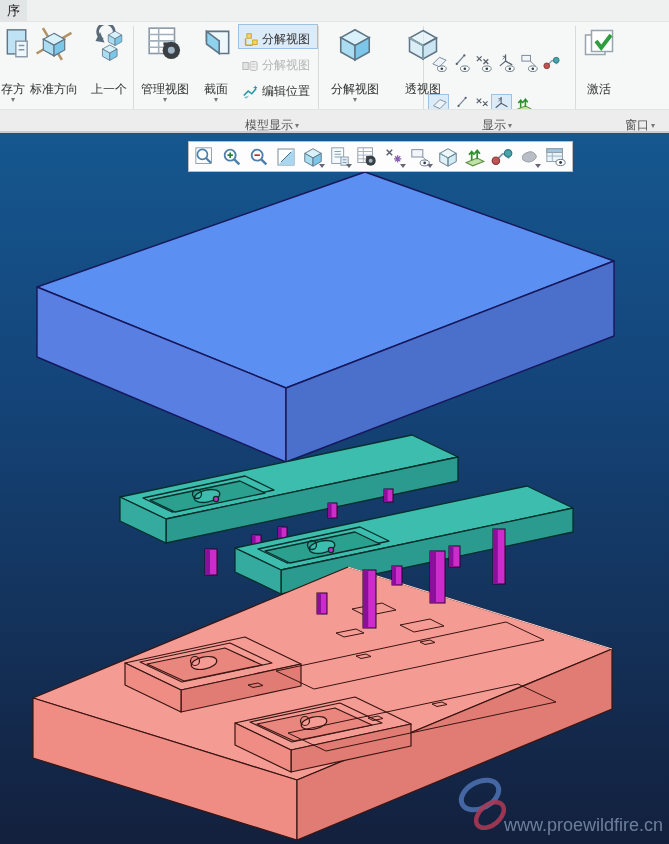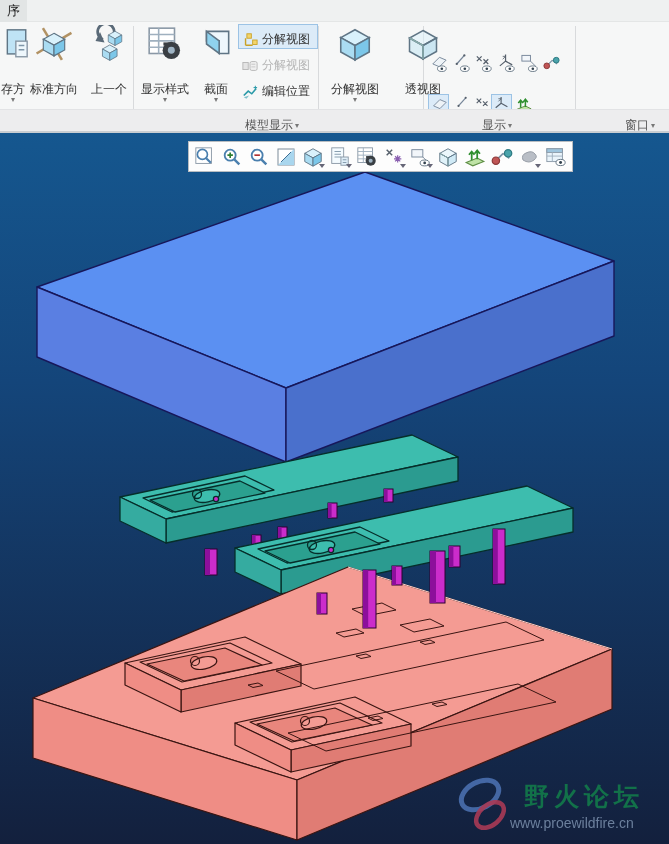--- a/index.html
+++ b/index.html
@@ -44,21 +44,21 @@
 
   
   .gfxbar{position:absolute;left:188px;top:8px;height:31px;background:#fdfdfd;border:1px solid #b9bdc1;display:flex;align-items:center;padding:1px 3px;gap:1px}
   .gbtn{width:26px;height:26px;display:flex;align-items:center;justify-content:center;position:relative}
   .gbtn.hasdd::after{content:"";position:absolute;right:1px;bottom:2px;border-left:3px solid transparent;border-right:3px solid transparent;border-top:4px solid #667}
 
   
   .watermark{position:absolute;left:452px;top:640px;width:215px;height:70px}
   .wm-logo{position:absolute;left:2px;top:0px}
   .wm-title{position:absolute;left:72px;top:7px;font-size:25px;font-weight:bold;letter-spacing:5px;color:var(--wm-green);opacity:.9;white-space:nowrap}
-  .wm-url{position:absolute;left:58px;top:42px;font-size:14px;color:var(--wm-url);opacity:.85;white-space:nowrap}
+  .wm-url{position:absolute;left:52px;top:42px;font-size:18px;color:var(--wm-url);opacity:.85;white-space:nowrap}
 </style>
 </head>
 <body>
 
 <svg width="0" height="0" style="position:absolute" aria-hidden="true">
   <defs>
     <symbol id="i-cube" viewBox="0 0 24 24">
       <polygon points="12,3 21,8 12,13 3,8" fill="#d9f1fb" stroke="#5f7585"></polygon>
       <polygon points="3,8 12,13 12,22 3,17" fill="#aadcf2" stroke="#5f7585"></polygon>
       <polygon points="21,8 12,13 12,22 21,17" fill="#7cc7e9" stroke="#5f7585"></polygon>
@@ -183,21 +183,21 @@
       </div>
       <div class="lbl">上一个</div>
     </div>
 
     <div class="bigbtn" style="left:138px;width:54px">
       <div class="icbox">
         <svg width="38" height="38" viewBox="0 0 24 24">
             <use href="#i-table-cam" width="24" height="24"></use>
           </svg>
       </div>
-      <div class="lbl">显示样式</div>
+      <div class="lbl">管理视图</div>
       <div class="darr">▾</div>
     </div>
 
     <div class="bigbtn" style="left:194px;width:44px">
       <div class="icbox">
         <svg width="38" height="38" viewBox="0 0 24 24">
           <polygon points="6,4 20,4 20,18 14,18 14,10 6,10" fill="#eef7fc" stroke="#5f7585"></polygon>
           <polygon points="6,4 14,10 14,18 6,12" fill="#8fd2ee" stroke="#5f7585"></polygon>
         </svg>
       </div>
@@ -310,20 +310,30 @@
           <use href="#i-csys" x="1" y="0" width="16" height="14"></use>
           <path d="M6,16 h9" stroke="#77879a"></path>
         </svg>
     </div>
     <div class="dicon" style="left:513px;top:72px">
       <svg width="20" height="20" viewBox="0 0 20 20">
           <use href="#i-green-up" width="20" height="20"></use>
         </svg>
     </div>
 
+    <div class="bigbtn" style="left:578px;width:42px">
+      <div class="icbox">
+        <svg width="36" height="38" viewBox="0 0 24 24">
+          <rect x="3" y="6" width="13" height="13" fill="#fff" stroke="#98a4b0"></rect>
+          <rect x="7" y="3" width="14" height="14" fill="#fff" stroke="#98a4b0"></rect>
+          <path d="M10,10 l3.5,4.5 L20,6" stroke="#2e9e3e" stroke-width="2.6" fill="none"></path>
+        </svg>
+      </div>
+      <div class="lbl">激活</div>
+    </div>
 
 
     <div class="grouplabels">
       <div class="glabel dd" style="left:272px"><span>模型显示</span></div>
       <div class="glabel dd" style="left:497px"><span>显示</span></div>
       <div class="glabel dd" style="left:640px"><span>窗口</span></div>
     </div>
   </div>
 
   <div class="viewport">
@@ -530,17 +540,16 @@
             <use href="#i-table-eye" width="24" height="24"></use>
           </svg>
       </div>
     </div>
 
     <div class="watermark">
       <svg class="wm-logo" width="62" height="64" viewBox="0 0 62 64">
         <ellipse cx="26" cy="22" rx="20" ry="13" fill="none" stroke="var(--wm-blue)" stroke-width="5" transform="rotate(-28 26 22)" opacity=".9"></ellipse>
         <ellipse cx="36" cy="42" rx="16" ry="10" fill="none" stroke="var(--wm-red)" stroke-width="4.5" transform="rotate(-40 36 42)" opacity=".9"></ellipse>
       </svg>
-      <div class="wm-title">野火论坛</div>
       <div class="wm-url">www.proewildfire.cn</div>
     </div>
   </div>
 </div>
 
 </body></html>

